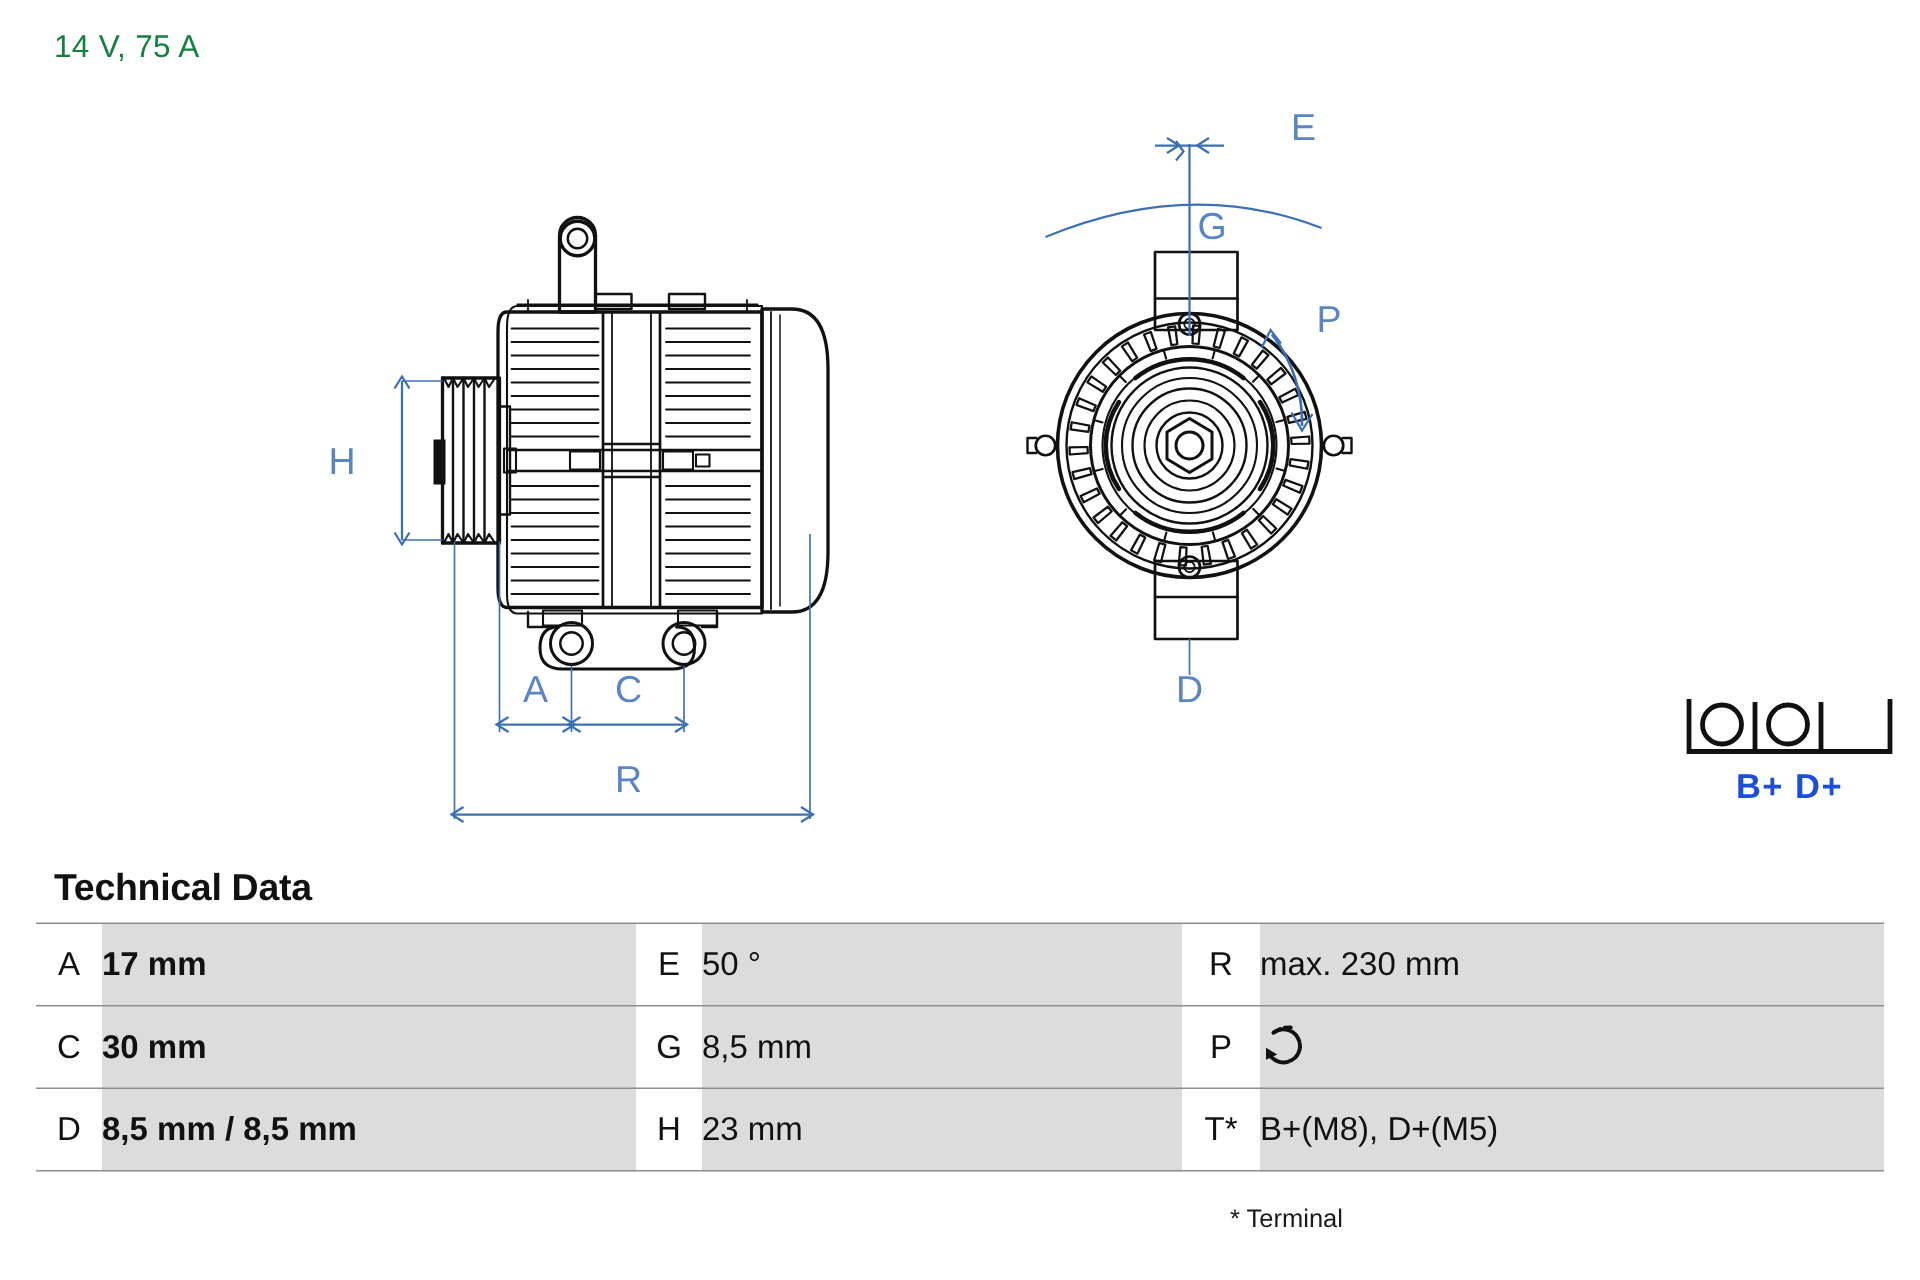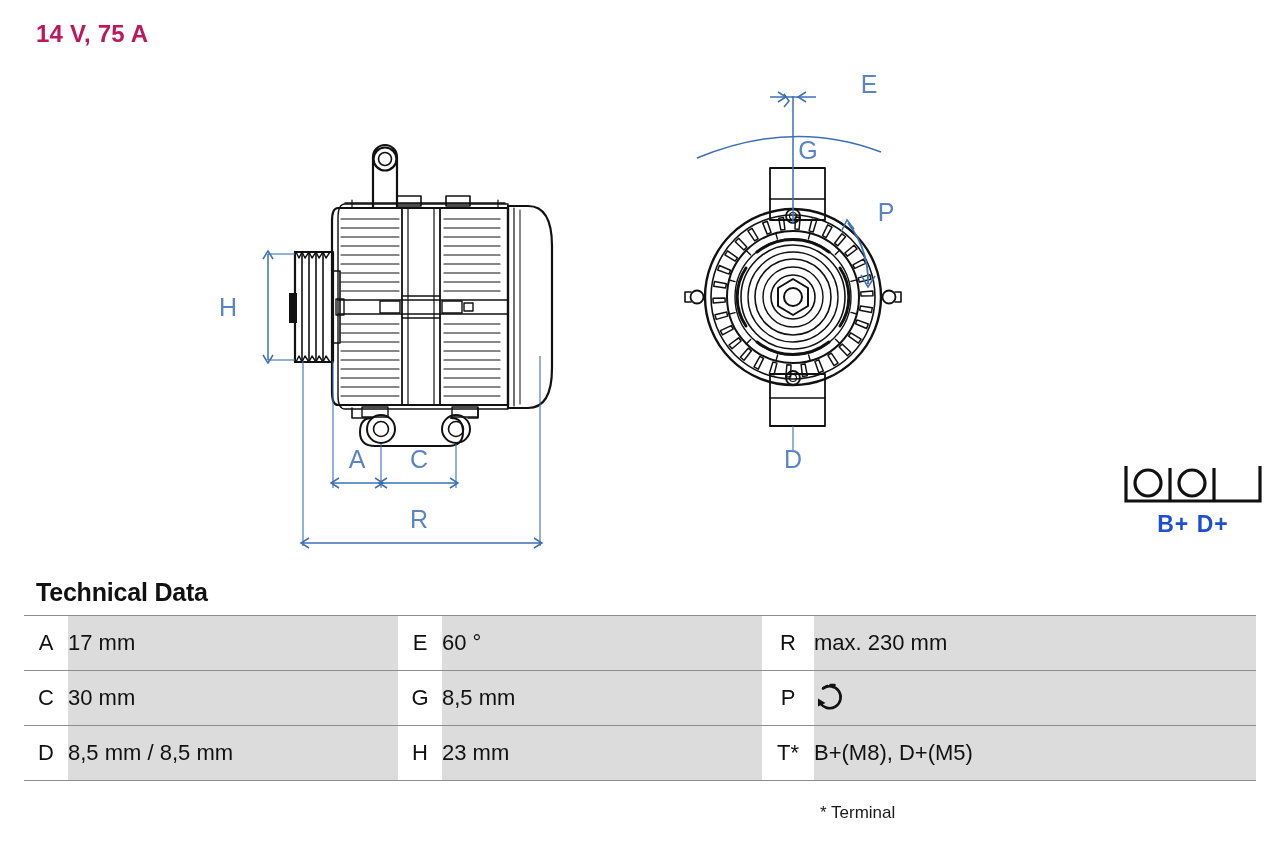--- a/index.html
+++ b/index.html
@@ -14,24 +14,24 @@
     font-family: "Liberation Sans", sans-serif;
     color: #111111;
     overflow: hidden;
   }
 
   
   #page-title {
     position: absolute;
     left: 36px;
     top: 20px;
-    font-size: 24px;
-    font-weight: 700;
+    font-size: 21px;
+    font-weight: 400;
     letter-spacing: 0.2px;
-    color: #be185d;
+    color: #15803d;
   }
 
   
   #drawing-area {
     position: absolute;
     left: 0;
     top: 56px;
     width: 1280px;
     height: 520px;
   }
@@ -92,21 +92,21 @@
     background: #ffffff;
     width: 42px;
     text-align: center;
     padding: 0 6px 0 8px;
   }
   td.val {
     background: #dcdcdc;
     padding-left: 14px;
   }
   td.key-a { width: 44px; }
-  td.val-a { width: 330px; }
+  td.val-a { width: 356px; font-weight: bold; }
   td.key-b { width: 44px; }
   td.val-b { width: 320px; }
   td.key-c { width: 52px; }
   td.val-c { width: auto; }
 
   .rot-icon { display:block; }
 
   #tech-footnote {
     margin-top: 22px;
     padding-left: 0;
@@ -410,21 +410,21 @@
 
 <div id="tech-section">
   <div id="tech-heading">Technical Data</div>
 
   <table id="tech-table">
     <tbody>
       <tr>
         <td class="key key-a">A</td>
         <td class="val val-a">17 mm</td>
         <td class="key key-b">E</td>
-        <td class="val val-b">60 °</td>
+        <td class="val val-b">50 °</td>
         <td class="key key-c">R</td>
         <td class="val val-c">max. 230 mm</td>
       </tr>
       <tr>
         <td class="key key-a">C</td>
         <td class="val val-a">30 mm</td>
         <td class="key key-b">G</td>
         <td class="val val-b">8,5 mm</td>
         <td class="key key-c">P</td>
         <td class="val val-c">

